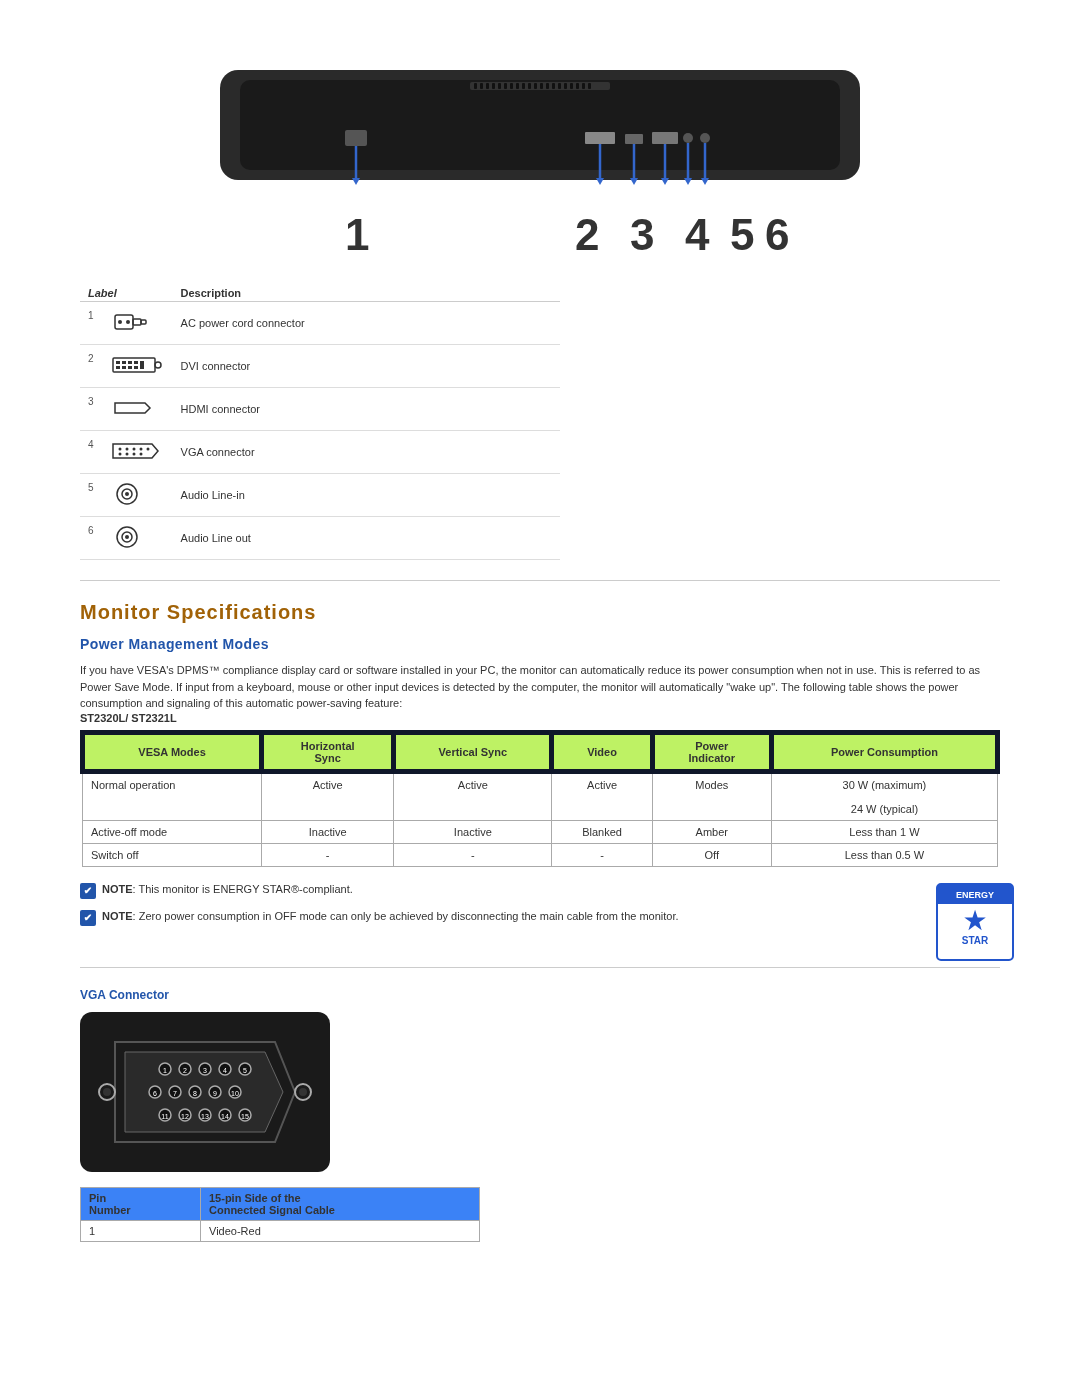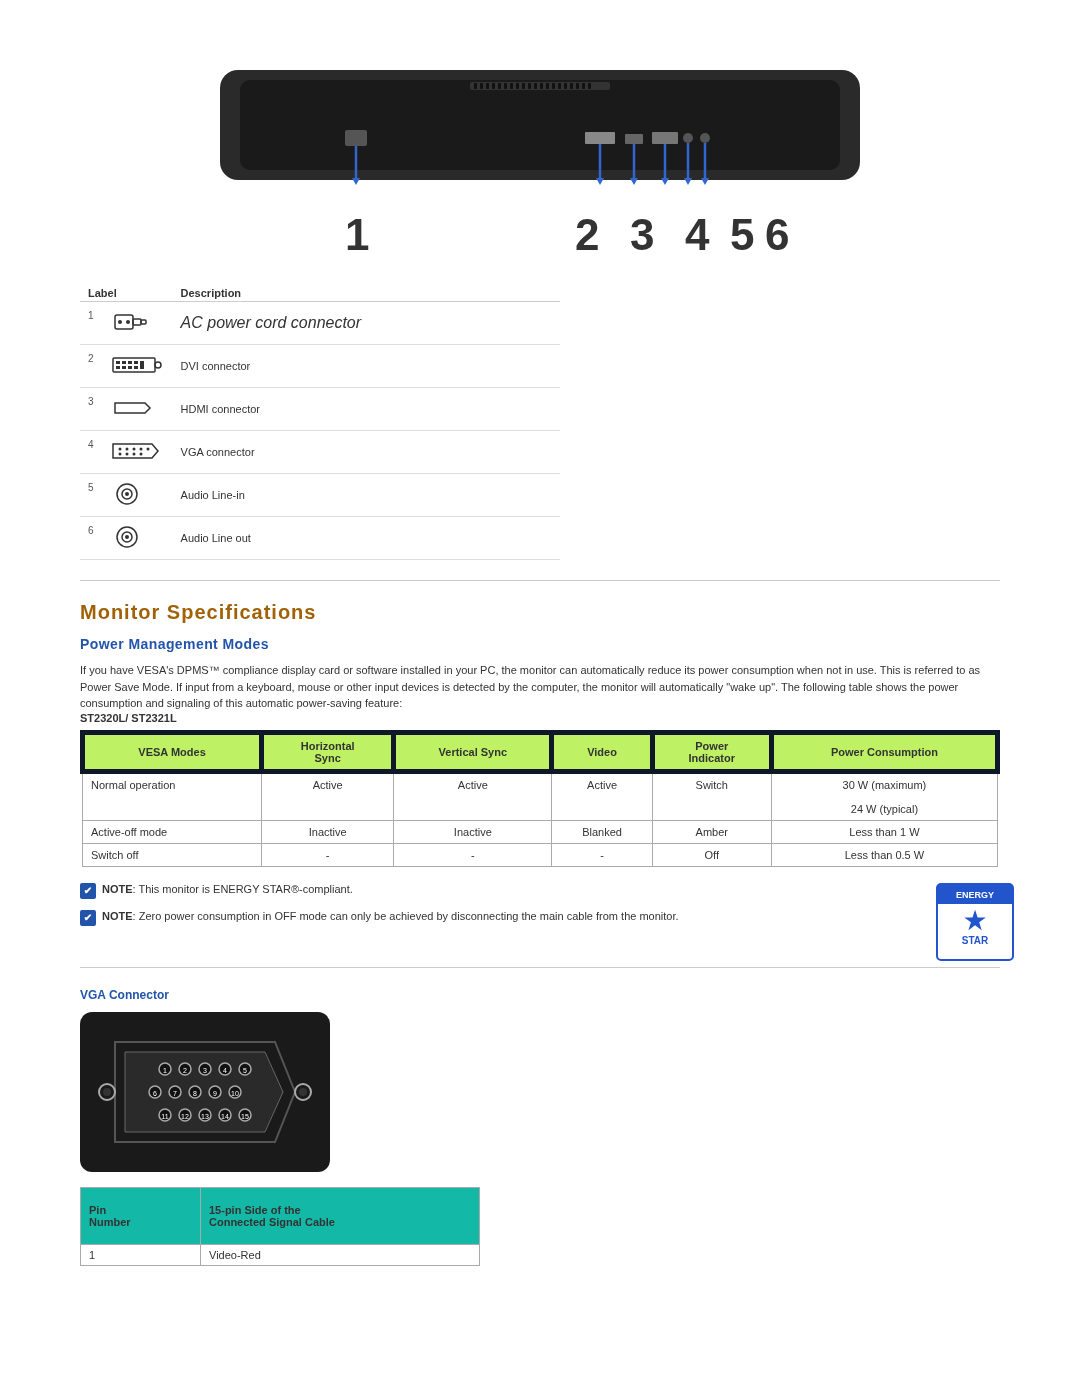--- a/index.html
+++ b/index.html
@@ -208,25 +208,25 @@
 
     
     .pin-table {
       width: 400px;
       border-collapse: collapse;
       font-size: 11px;
     }
 
     .pin-table th {
       border: 1px solid #aaa;
-      padding: 16px 8px;
+      padding: 4px 8px;
       text-align: left;
       font-weight: bold;
       color: #333;
-      background: #14b8a6;
+      background: #3b82f6;
     }
 
     .pin-table td {
       border: 1px solid #aaa;
       padding: 4px 8px;
       color: #333;
     }
 
     
     .monitor-back-svg {
@@ -347,38 +347,38 @@
       <span class="num-4">4</span>
       <span class="num-5">5</span>
       <span class="num-6">6</span>
     </div>
   </div>
 
   <div class="bottom-view-section">
     <table class="connector-table">
       <thead>
         <tr>
-          <th colspan="2" style="font-size:11px; padding:2px 8px;">Label</th>
+          <th colspan="2" style="font-size:11px; padding:2px 8px;font-style:italic;">Label</th>
           <th style="font-size:11px; padding:2px 8px;">Description</th>
         </tr>
       </thead>
       <tbody>
 
         <tr>
           <td style="font-size:10px; color:#555; width:16px; vertical-align:top; padding-top:8px;">1</td>
           <td style="width:60px;">
             <svg width="50" height="30" viewBox="0 0 50 30">
               <rect x="5" y="8" width="18" height="14" rx="2" fill="none" stroke="#333" stroke-width="1.5"></rect>
               <circle cx="10" cy="15" r="2" fill="#333"></circle>
               <circle cx="18" cy="15" r="2" fill="#333"></circle>
               <rect x="23" y="12" width="8" height="6" rx="1" fill="none" stroke="#333" stroke-width="1.5"></rect>
               <rect x="31" y="13" width="5" height="4" rx="1" fill="none" stroke="#333" stroke-width="1.5"></rect>
             </svg>
           </td>
-          <td style="font-size:16px;font-style:italic;">AC power cord connector</td>
+          <td style="font-size:11px;">AC power cord connector</td>
         </tr>
 
         <tr>
           <td style="font-size:10px; color:#555; width:16px; vertical-align:top; padding-top:8px;">2</td>
           <td>
             <svg width="55" height="30" viewBox="0 0 55 30">
               <rect x="3" y="8" width="42" height="14" rx="1" fill="none" stroke="#333" stroke-width="1.5"></rect>
               <rect x="6" y="11" width="4" height="3" fill="#333"></rect>
               <rect x="12" y="11" width="4" height="3" fill="#333"></rect>
               <rect x="18" y="11" width="4" height="3" fill="#333"></rect>
@@ -471,21 +471,21 @@
           <th>Power<br>Indicator</th>
           <th>Power Consumption</th>
         </tr>
       </thead>
       <tbody>
         <tr>
           <td>Normal operation</td>
           <td>Active</td>
           <td>Active</td>
           <td>Active</td>
-          <td>Switch</td>
+          <td>Modes</td>
           <td>30 W (maximum)<br><br>24 W (typical)</td>
         </tr>
         <tr>
           <td>Active-off mode</td>
           <td>Inactive</td>
           <td>Inactive</td>
           <td>Blanked</td>
           <td>Amber</td>
           <td>Less than 1 W</td>
         </tr>

